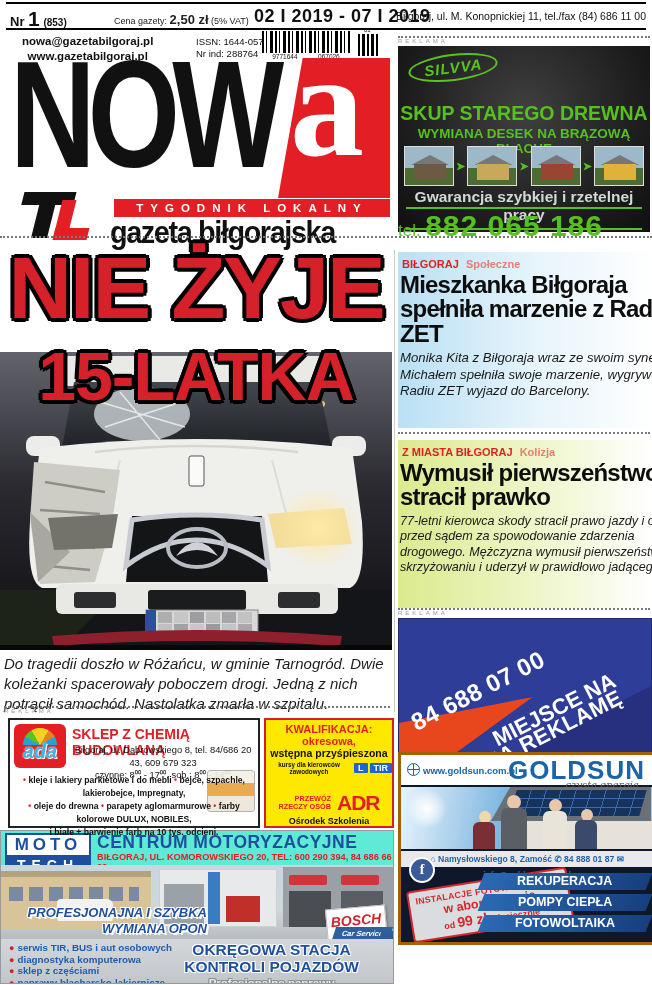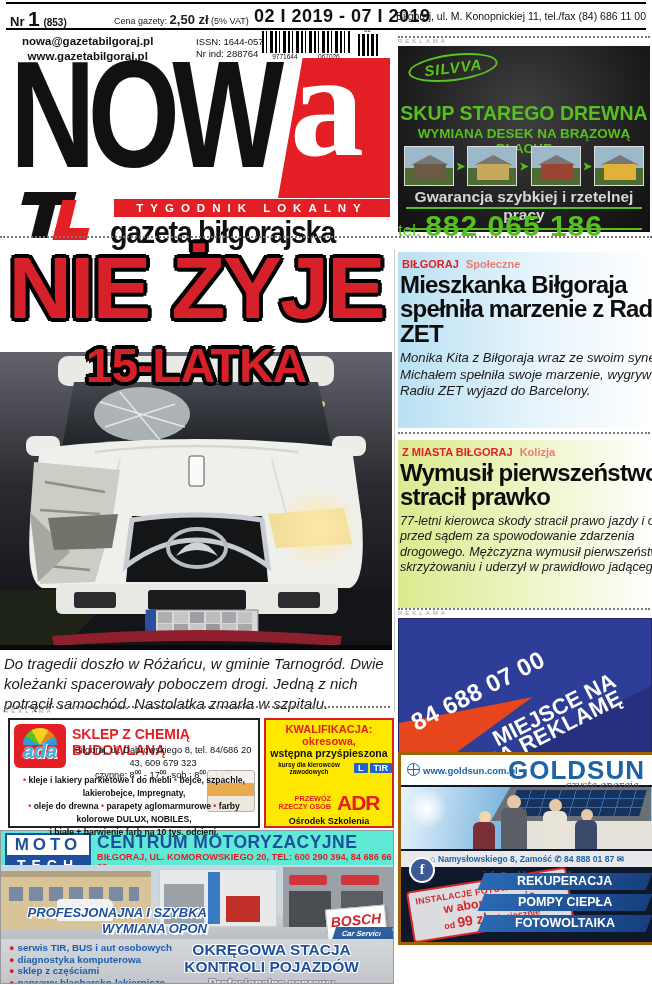--- a/index.html
+++ b/index.html
@@ -63,21 +63,21 @@
   .silvva .phone .pl{font-size:17px;}
   .silvva .phone .pn{font-size:30px;font-weight:bold;letter-spacing:1px;}
   .silvva .bot-line{position:absolute;bottom:2px;left:8px;width:236px;height:2px;background:#55c01e;}
 
   
   .stroke{text-shadow:-4px 0 #000,4px 0 #000,0 -4px #000,0 4px #000,-3px -3px #000,3px -3px #000,-3px 3px #000,3px 3px #000;}
   .headline1{position:absolute;top:244px;left:0;width:392px;text-align:center;color:#d6212b;
     font-size:88px;font-weight:900;line-height:1;letter-spacing:-2px;}
   .photo{position:absolute;top:352px;left:0;width:392px;height:298px;}
   .headline2{position:absolute;top:-10px;left:0;width:392px;text-align:center;color:#d6212b;
-    font-size:48px;font-weight:900;line-height:1;letter-spacing:-1px;z-index:3;}
+    font-size:68px;font-weight:900;line-height:1;letter-spacing:-1px;z-index:3;}
   .caption{position:absolute;top:654px;left:4px;width:384px;font-size:15px;font-style:italic;
     font-weight:500;line-height:1.32;color:#1c1c1c;}
   .readmore{position:absolute;top:700px;right:8px;font-size:9px;color:#999;}
   .readmore b{color:#e31e24;font-size:11.5px;}
   .readmore .arr{color:#e31e24;font-size:8px;}
 
   
   .vline{position:absolute;left:394px;top:250px;width:1px;height:462px;background:#ccc;}
   .art{position:absolute;left:398px;width:302px;padding:0;}
   .art1{top:252px;height:176px;background:linear-gradient(90deg,#b9e0f4 0%,#e6f4fb 45%,#fff 85%);}

